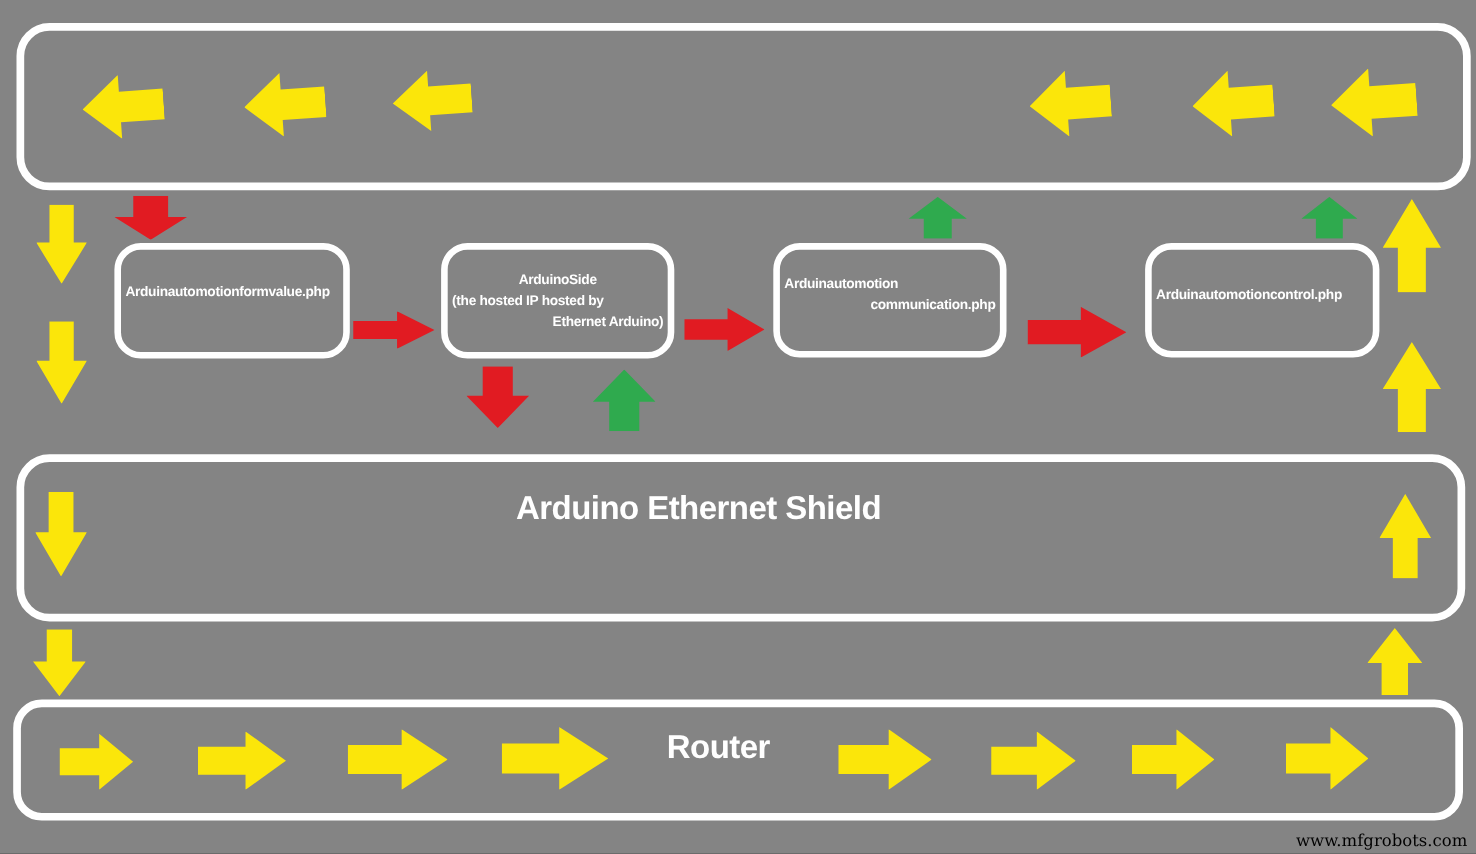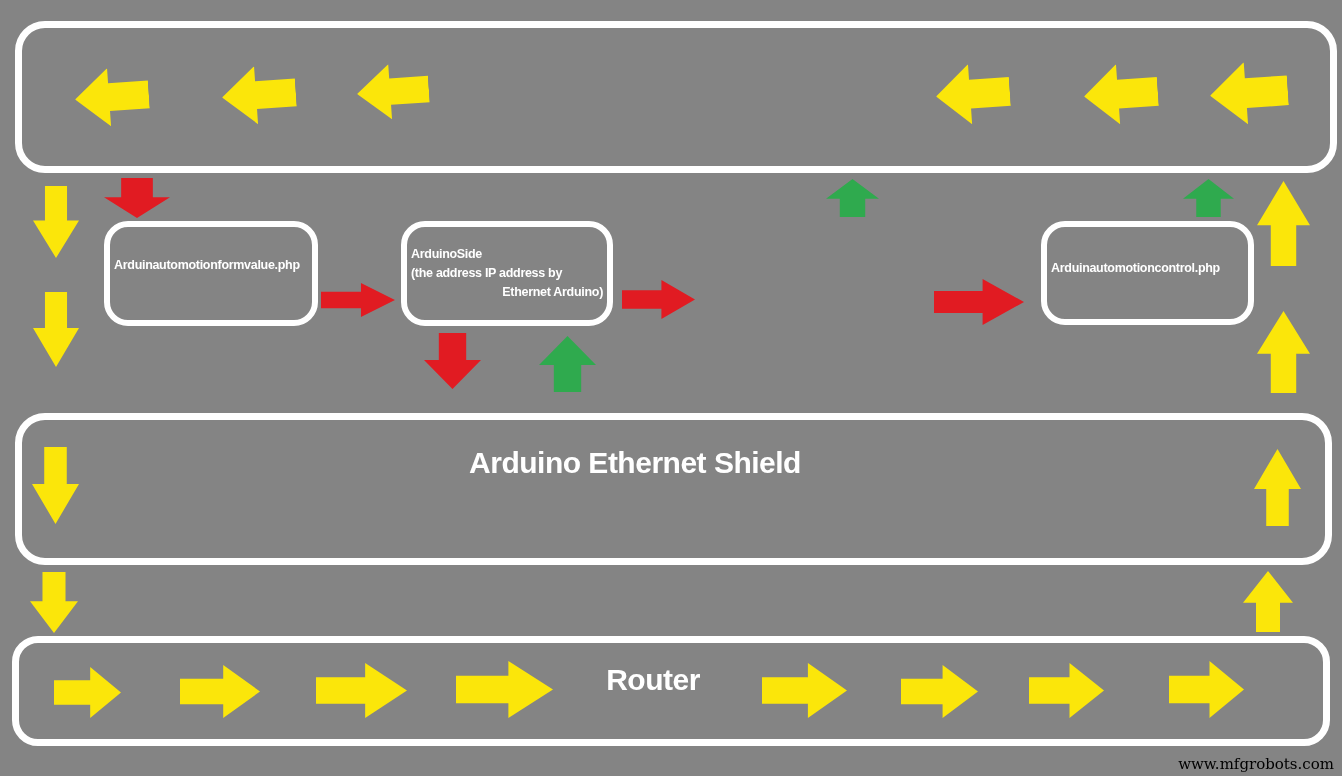--- a/index.html
+++ b/index.html
@@ -30,21 +30,21 @@
     letter-spacing: -0.3px;
     line-height: 19px;
     display: flex;
     flex-direction: column;
     justify-content: center;
     padding: 2px 4px;
     overflow: visible;
     white-space: nowrap;
   }
   .mid-box .ln { display: block; }
-  .t-center { }
+  .t-center { text-align: center; }
   .t-left   { text-align: left; }
   .t-right  { text-align: right; }
 
   .layer-title {
     position: absolute;
     color: var(--text, #ffffff);
     font-weight: bold;
     font-size: 30px;
     text-align: center;
     letter-spacing: -0.5px;
@@ -93,26 +93,30 @@
   <div class="ar y dir-up" style="left:1257px; top:311px; width:53px; height:82px;"></div>
 
   <div class="mid-box" style="left:104px; top:221px; width:214px; height:105px; padding-bottom:18px;">
     <span class="ln t-left">Arduinautomotionformvalue.php</span>
   </div>
 
   <div class="ar r dir-right" style="left:321px; top:283px; width:74px; height:34px;"></div>
 
   <div class="mid-box" style="left:401px; top:221px; width:212px; height:105px;">
     <span class="ln t-center">ArduinoSide</span>
-    <span class="ln t-left">(the address IP address by</span>
+    <span class="ln t-left">(the hosted IP hosted by</span>
     <span class="ln t-right">Ethernet Arduino)</span>
   </div>
 
   <div class="ar r dir-right" style="left:622px; top:280px; width:73px; height:39px;"></div>
 
+  <div class="mid-box" style="left:703px; top:221px; width:212px; height:104px; padding-bottom:12px;">
+    <span class="ln t-left">Arduinautomotion</span>
+    <span class="ln t-right">communication.php</span>
+  </div>
 
   <div class="ar r dir-right" style="left:934px; top:279px; width:90px; height:46px;"></div>
 
   <div class="mid-box" style="left:1041px; top:221px; width:213px; height:104px; padding-bottom:12px;">
     <span class="ln t-left">Arduinautomotioncontrol.php</span>
   </div>
 
   <div class="ar r dir-down" style="left:424px; top:333px; width:57px; height:56px;"></div>
   <div class="ar g dir-up" style="left:539px; top:336px; width:57px; height:56px;"></div>
 

